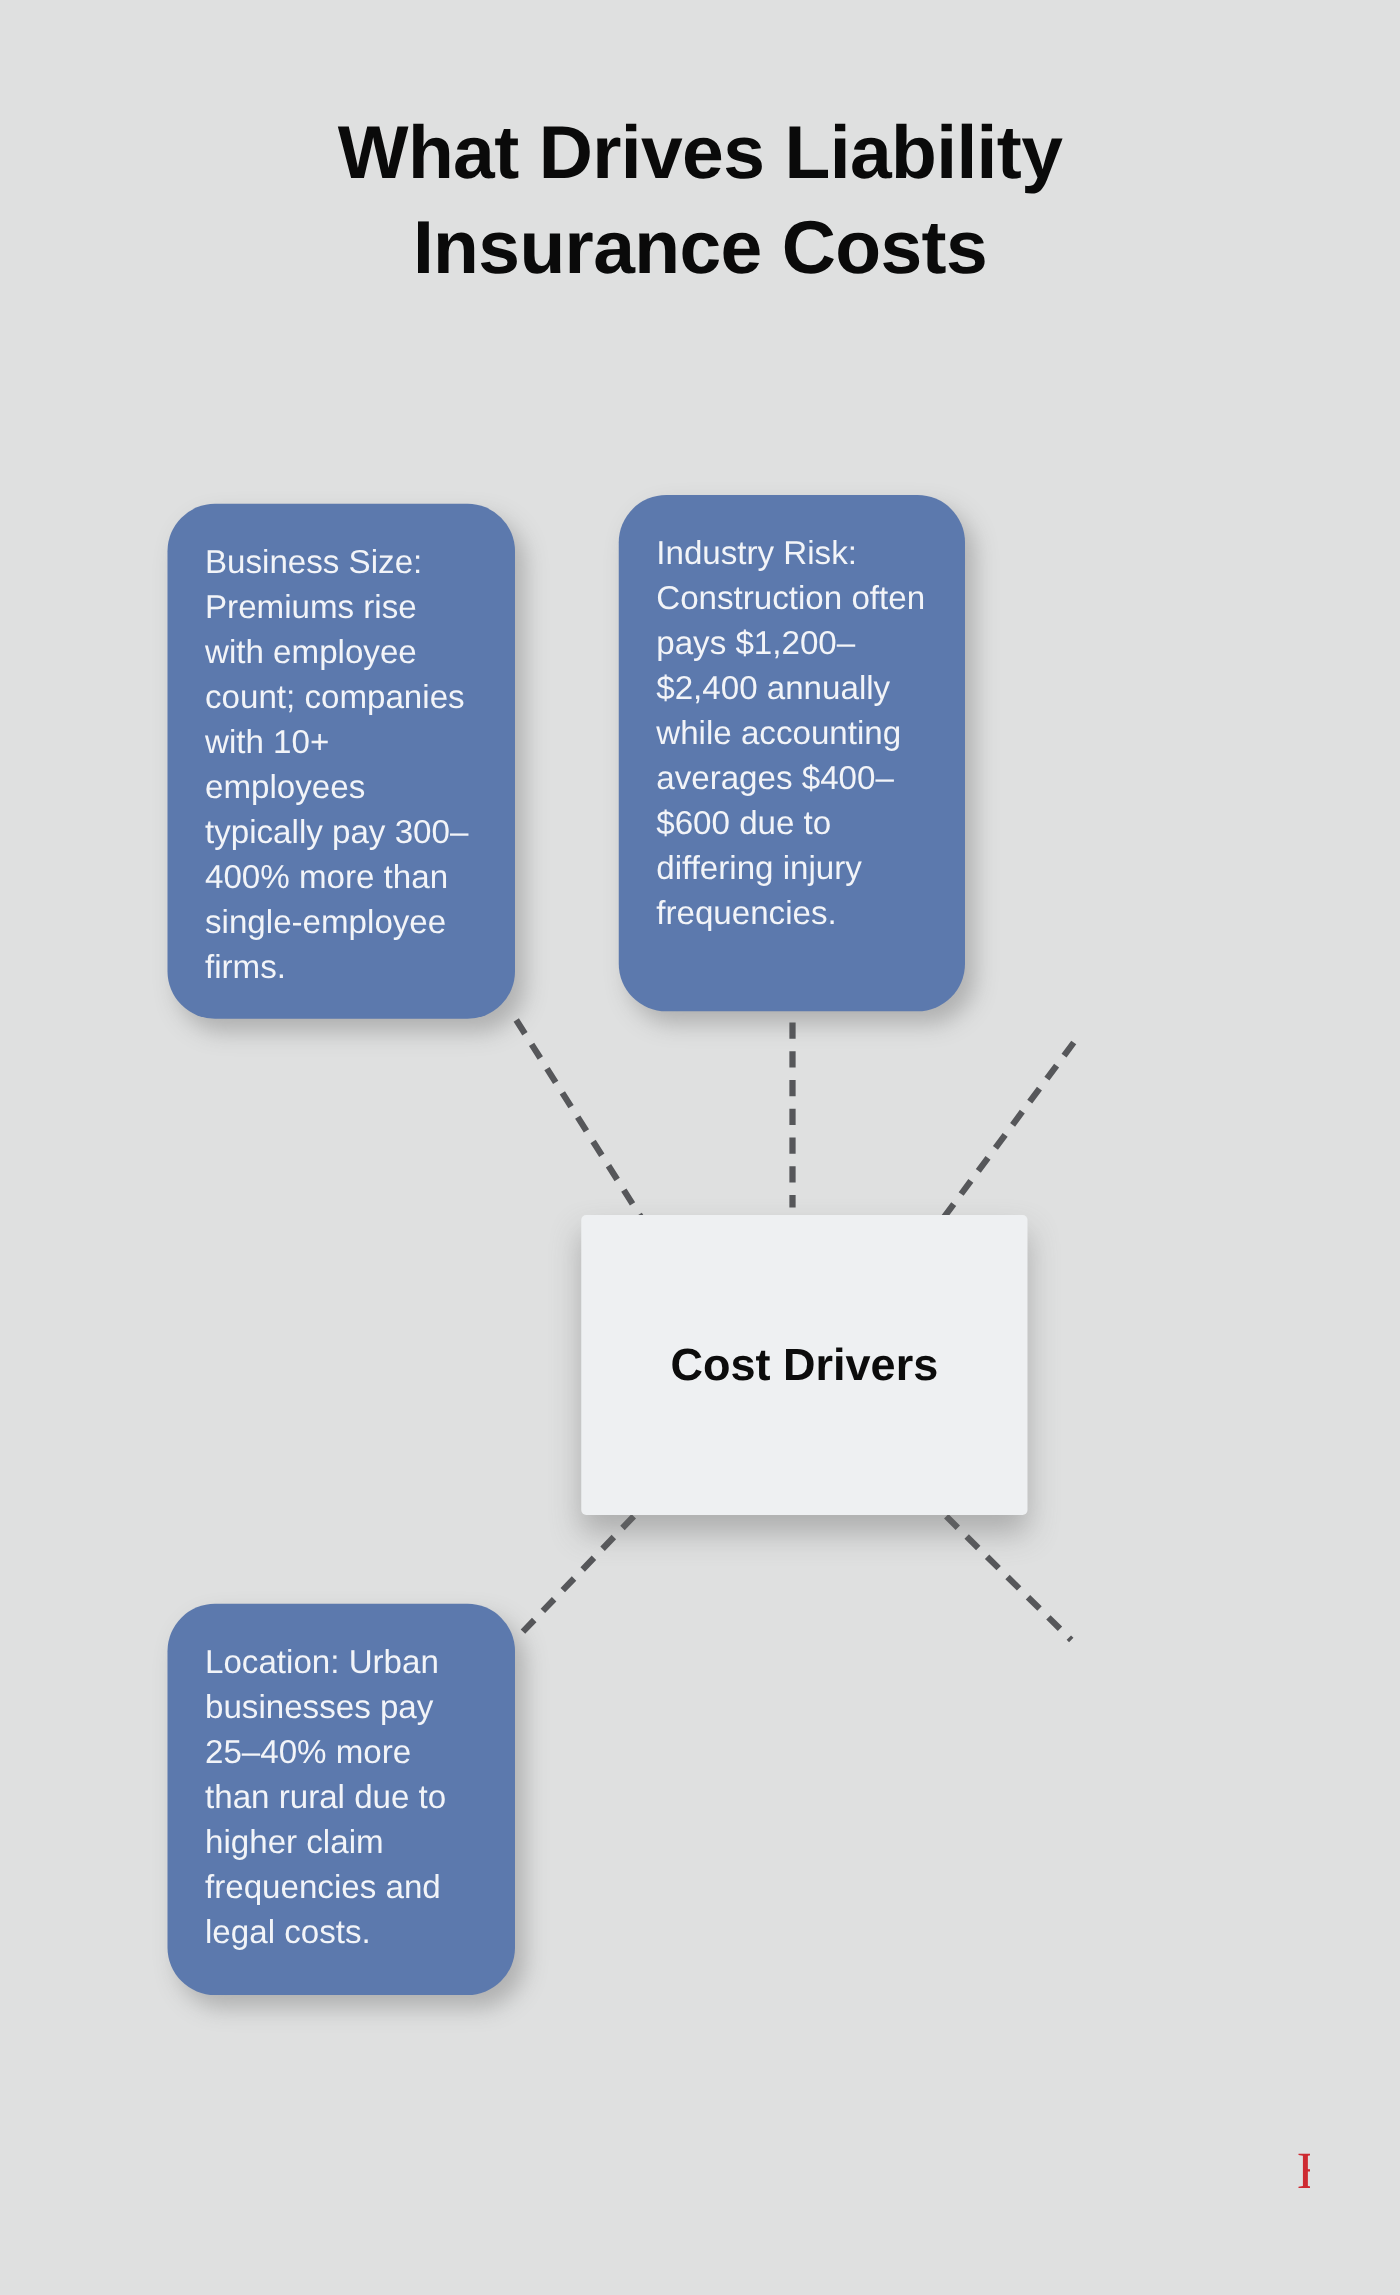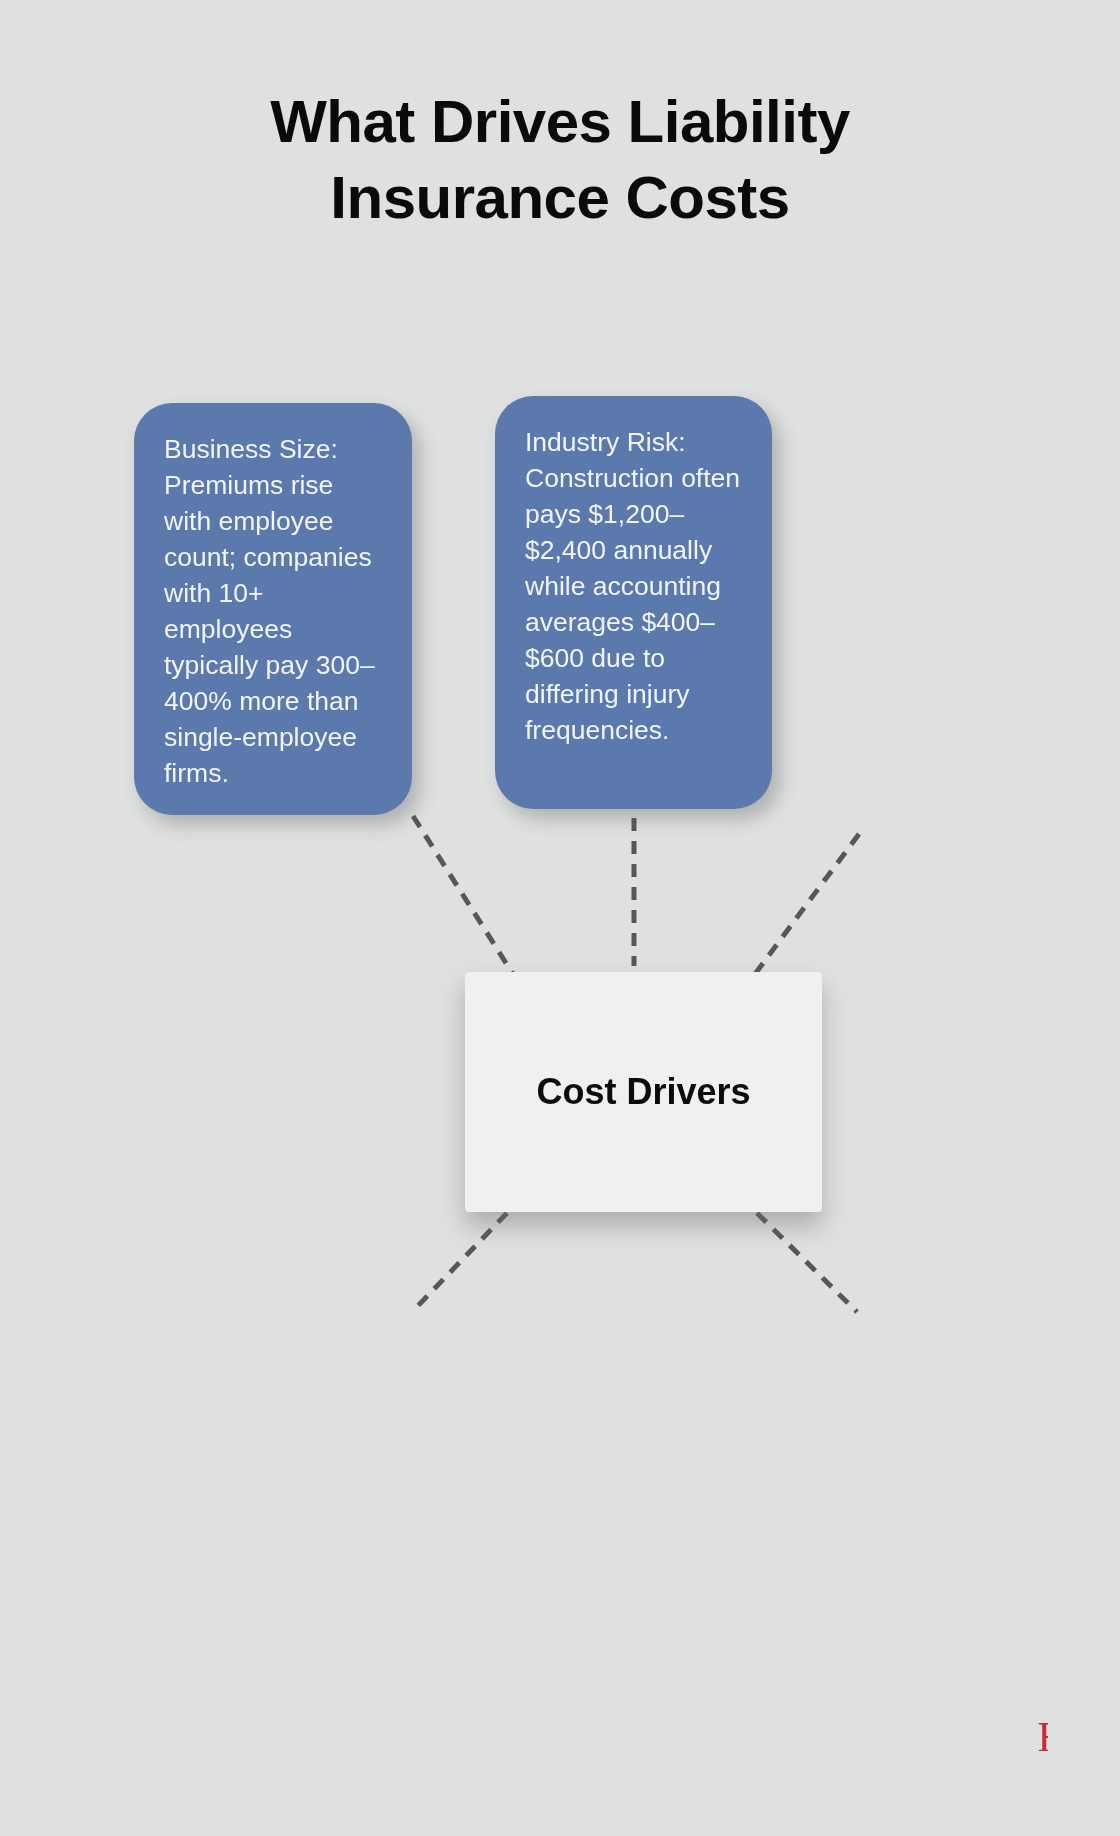--- a/index.html
+++ b/index.html
@@ -77,20 +77,23 @@
 
   <div class="node node-industry-risk">
     <p>Industry Risk: Construction often pays $1,200–$2,400 annually while accounting averages $400–$600 due to differing injury frequencies.</p>
   </div>
 
 
   <div class="center-node">
     <span>Cost Drivers</span>
   </div>
 
+  <div class="node node-location">
+    <p>Location: Urban businesses pay 25–40% more than rural due to higher claim frequencies and legal costs.</p>
+  </div>
 
 
   <div class="logo">
     <span class="logo-h">H</span>
     <span class="logo-text">
       <span class="logo-company">HEATON BENNETT</span>
       <span class="logo-division">INSURANCE</span>
     </span>
   </div>
 

